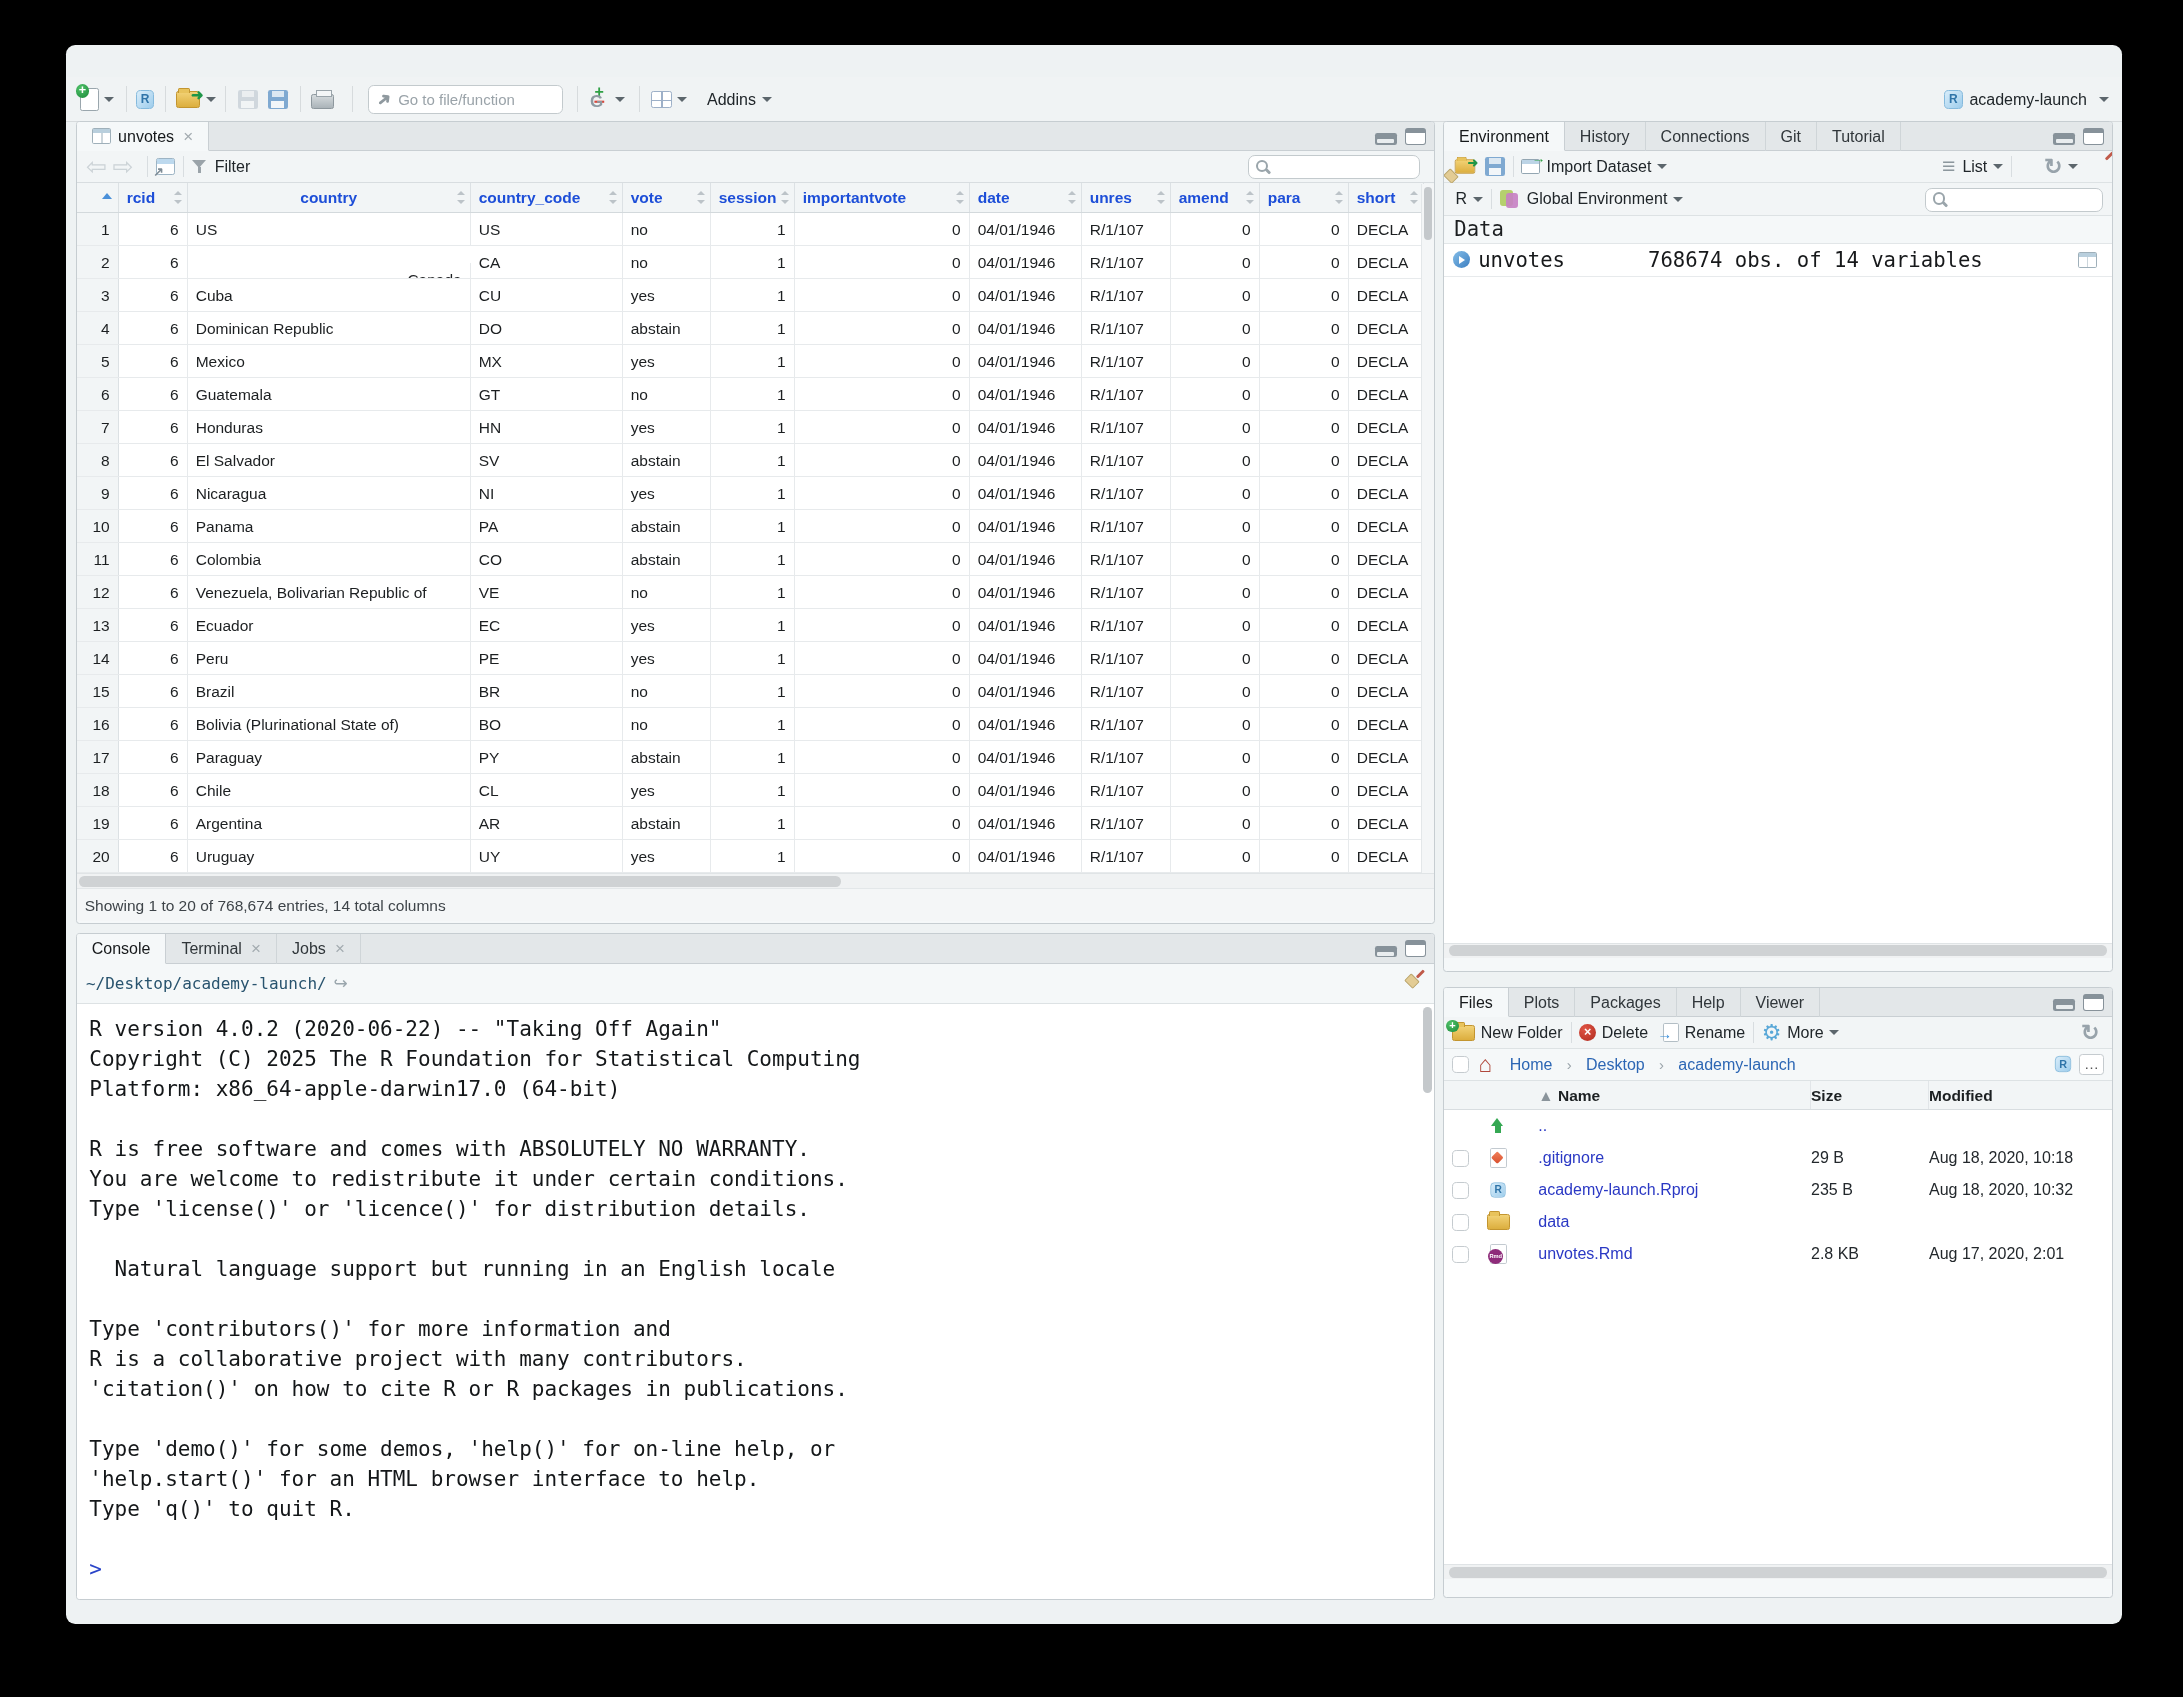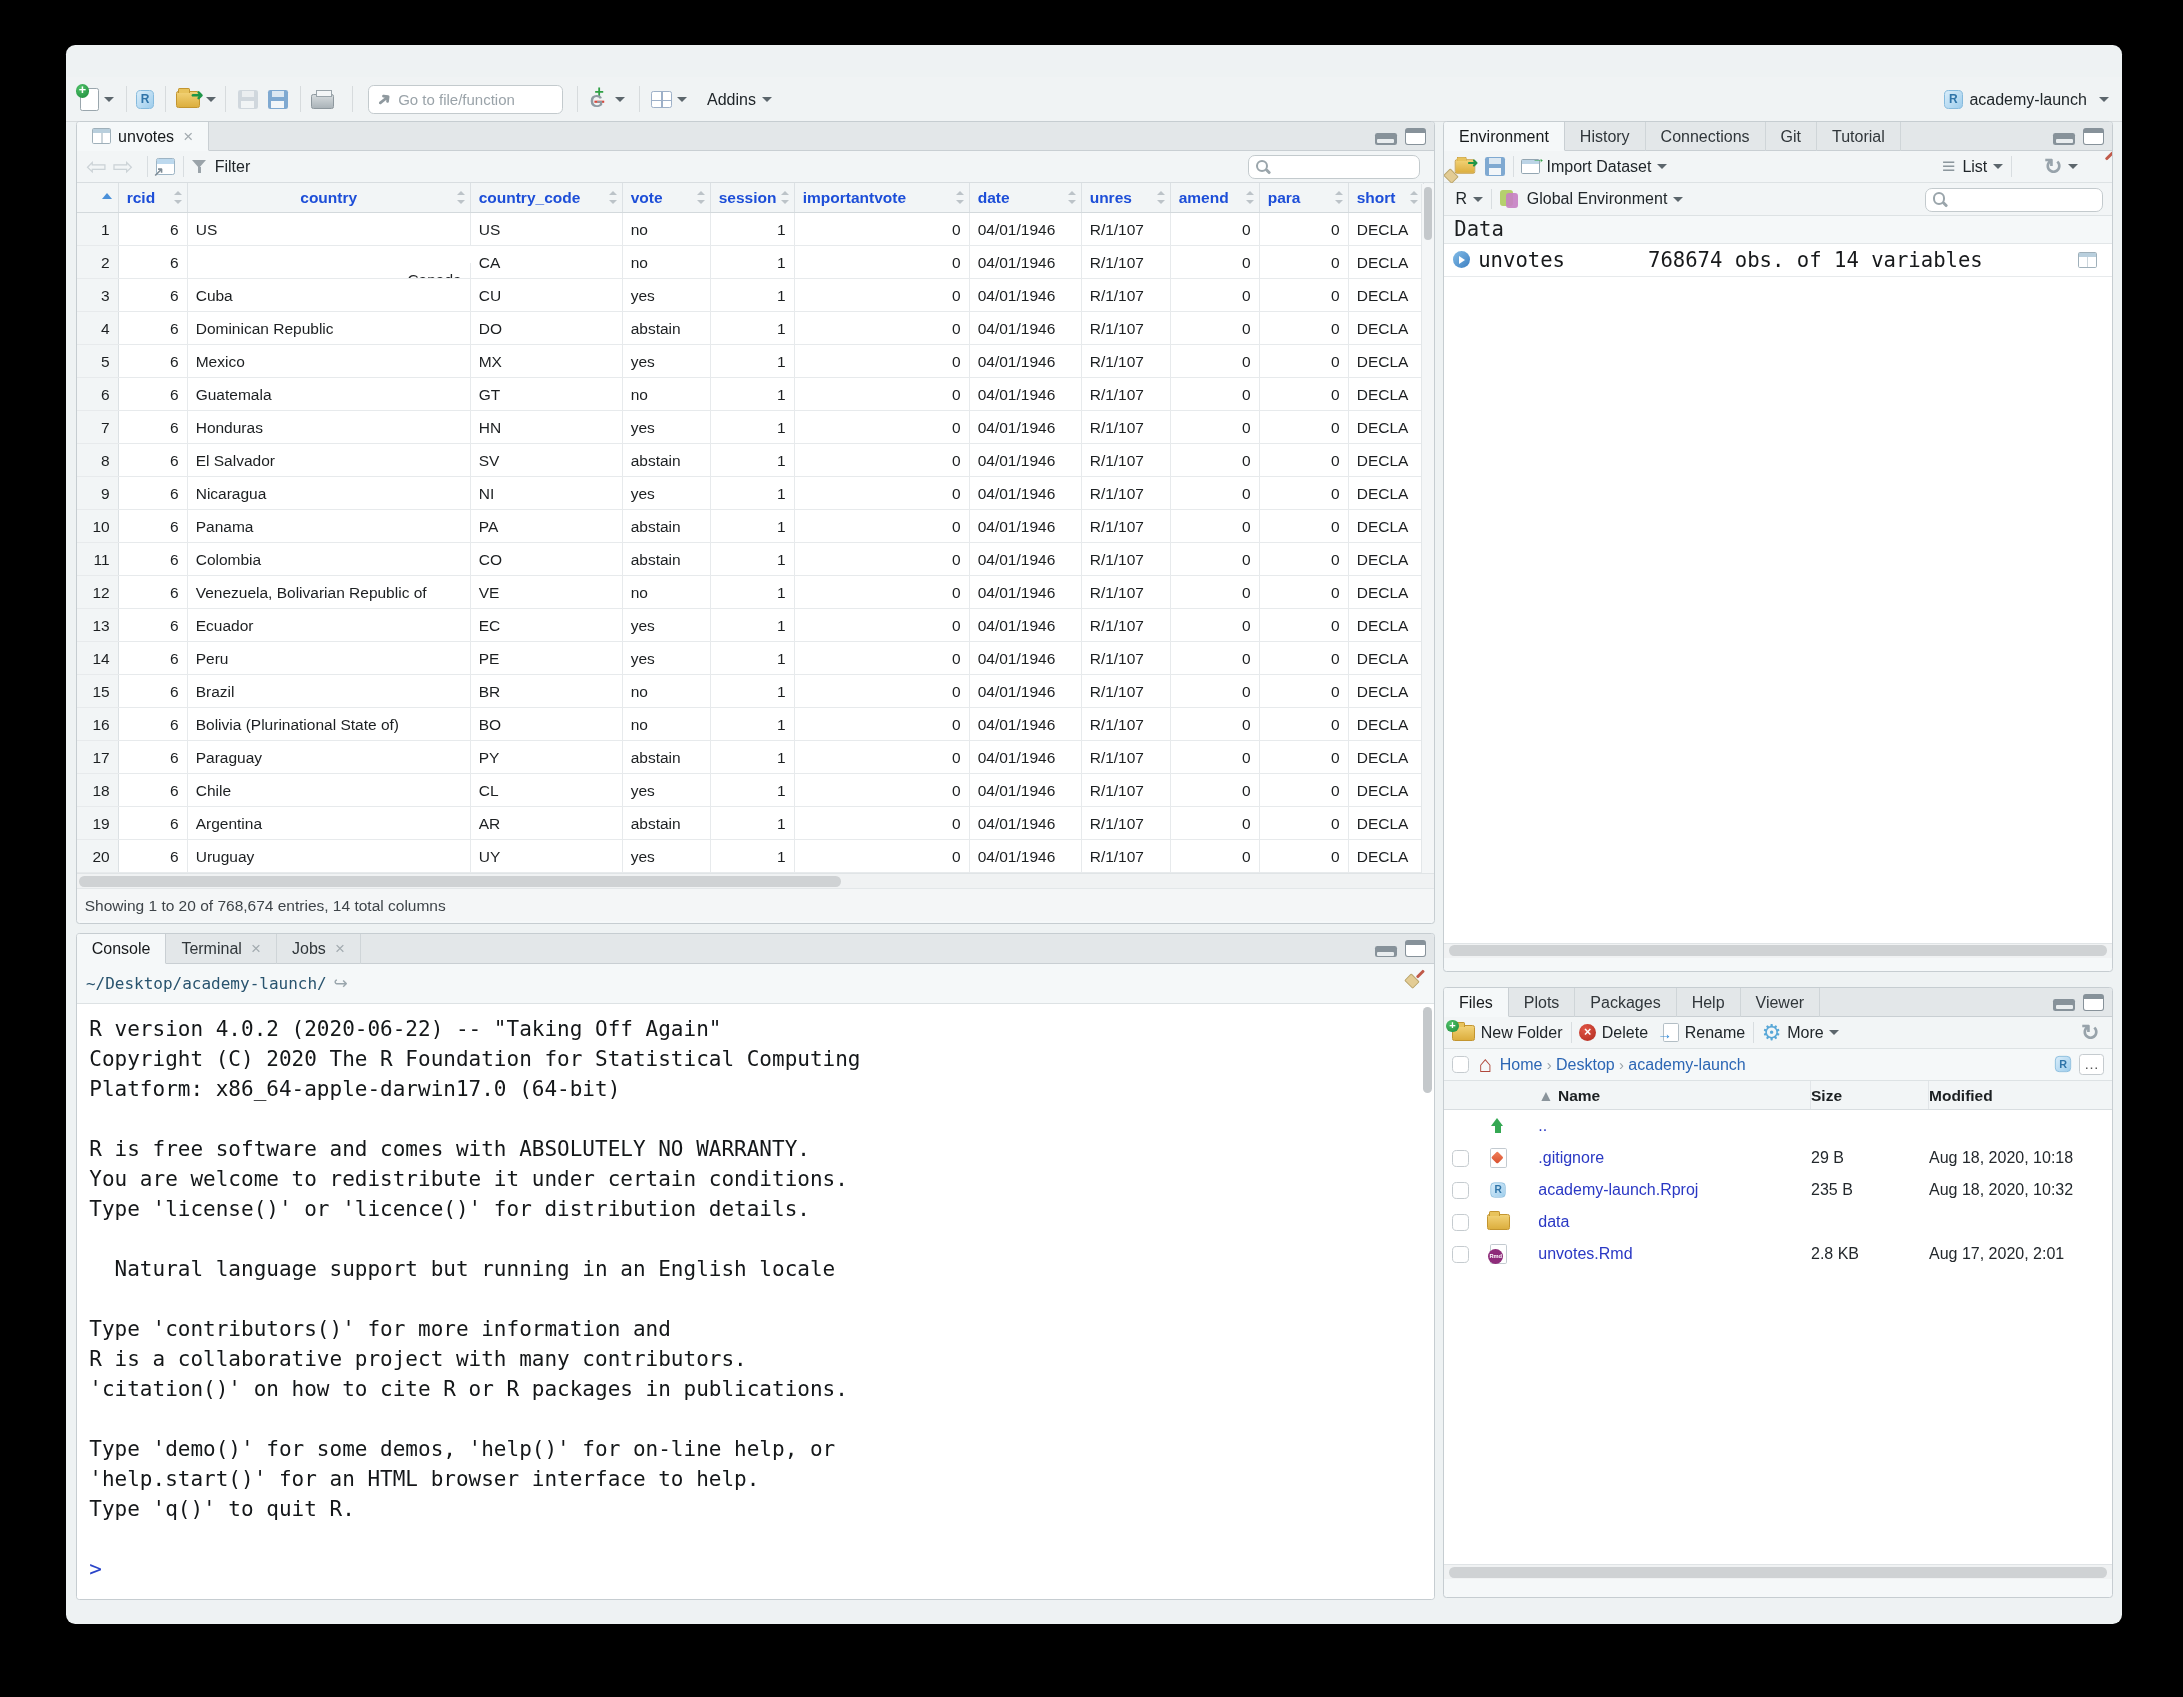--- a/index.html
+++ b/index.html
@@ -179,21 +179,21 @@
   .newfolder .badge-plus { left:-6.9px; top:-5.7px; width:12.6px; height:12.6px; font-size:11px; line-height:11.5px; }
   .delicon { width:17px; height:17px; border-radius:50%; background:radial-gradient(circle at 35% 30%,#e05545,#b02a1e);
     color:#fff; font-size:12.6px; font-weight:bold; text-align:center; line-height:16px; }
   .renicon { width:16px; height:18.3px; background:#fff; border:1.1px solid #b3bec5; border-radius:1.7px; position:relative; }
   .renicon:after { content:"→"; position:absolute; left:-6.9px; top:1.1px; color:#3a8fd9; font-size:15px; font-weight:bold; }
   .gear { font-size:22px; color:#58a7d7; line-height:22px; }
   .crumb-row { height:32px; background:#f5f8f9; border-bottom:0.6px solid #dde2e4; display:flex;
     align-items:center; padding:0 8px; position:relative; }
   .checkbox { width:17px; height:17px; background:#fff; border:1.1px solid #c5cbcf; border-radius:4.6px; flex:0 0 17px; }
   .home { font-size:23px; color:#b0483c; margin:0 5.7px 0 9.2px; line-height:23px; }
-  .crumb-link { font-size:16px; color:#2c66b4; margin:0 2px; }
+  .crumb-link { font-size:16px; color:#2c66b4; margin:0 12px; }
   .crumb-sep { color:#9aa4aa; font-size:15px; margin:0 2.3px; }
   .dots-btn { position:absolute; right:8px; width:25px; height:20.6px; background:#fff; border:0.6px solid #c5cbcf;
     border-radius:3.4px; text-align:center; font-size:15px; color:#555; line-height:17px; }
   .f-hdr { display:flex; height:29px; background:#f2f5f6; border-bottom:0.6px solid #d8dde0; }
   .f-hcell { font-weight:bold; font-size:15.5px; color:#1c2022; line-height:29px; border-right:0.6px solid #e1e5e8; }
   .f-rows { background:#fff; }
   .f-row { display:flex; height:32px; align-items:center; background:#fff; }
   .f-c1 { flex:0 0 32px; display:flex; justify-content:center; }
   .f-c2 { flex:0 0 44px; display:flex; justify-content:center; }
   .f-name { flex:1 1 auto; font-size:16px; color:#2a38c4; padding-left:18.3px; overflow:hidden; white-space:nowrap; }
@@ -634,21 +634,21 @@
       </div>
     </div>
     <div class="wd-row">
       <span class="wd-path mono">~/Desktop/academy-launch/</span>
       <span class="wd-arrow">↪</span>
       <span class="broom"></span>
     </div>
     <div id="console-out">
       <div class="con-vthumb"></div>
     <div class="cline">R version 4.0.2 (2020-06-22) -- "Taking Off Again"</div>
-        <div class="cline">Copyright (C) 2020 The R Foundation for Statistical Computing</div>
+        <div class="cline">Copyright (C) 2025 The R Foundation for Statistical Computing</div>
         <div class="cline">Platform: x86_64-apple-darwin17.0 (64-bit)</div>
         <div class="cline"> </div>
         <div class="cline">R is free software and comes with ABSOLUTELY NO WARRANTY.</div>
         <div class="cline">You are welcome to redistribute it under certain conditions.</div>
         <div class="cline">Type 'license()' or 'licence()' for distribution details.</div>
         <div class="cline"> </div>
         <div class="cline">  Natural language support but running in an English locale</div>
         <div class="cline"> </div>
         <div class="cline">Type 'contributors()' for more information and</div>
         <div class="cline">R is a collaborative project with many contributors.</div>

